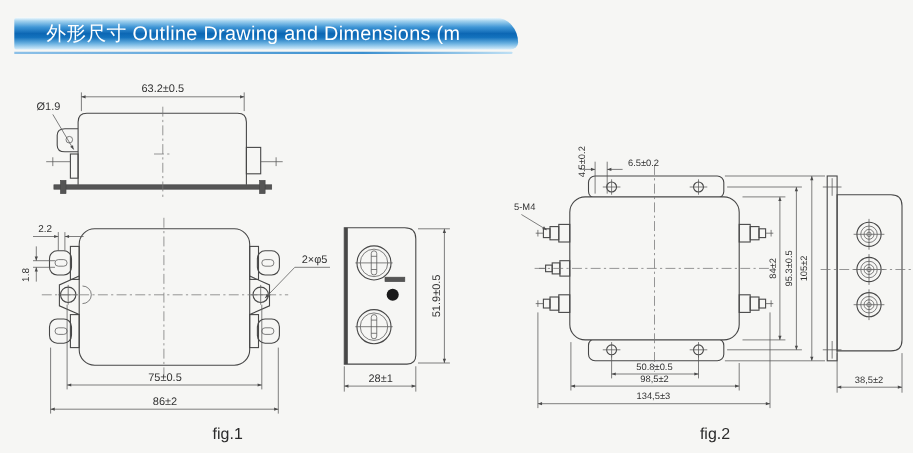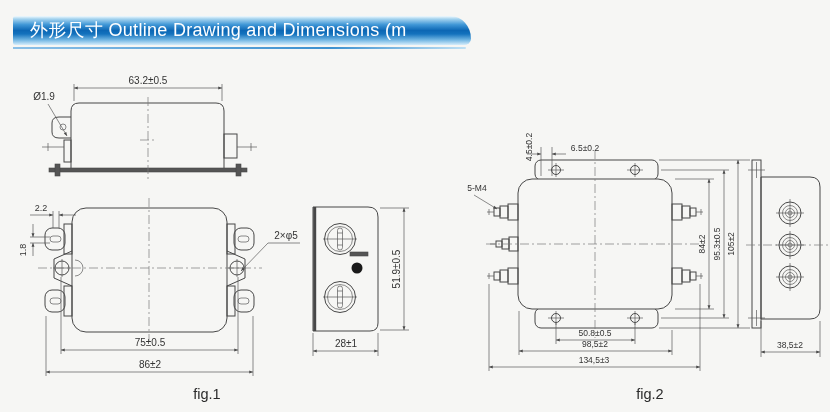--- a/index.html
+++ b/index.html
@@ -1,19 +1,19 @@
 <!DOCTYPE html>
 <html><head>
 <meta charset="utf-8">
 <style>
   html,body{margin:0;padding:0;}
   body{width:830px;height:412px;background:#f6f6f4;position:relative;overflow:hidden;
        font-family:"Liberation Sans",sans-serif;}
   .banner{position:absolute;left:13px;top:16px;width:458px;}
-  .banner-main{height:29px;box-sizing:border-box;padding-left:17px;
+  .banner-main{height:29px;box-sizing:border-box;padding-left:29px;
     background:linear-gradient(180deg,#f2fafe 0%,#a6d4ef 10%,#3f96d6 30%,#0c67b4 50%,#1372bd 62%,#6fb4e2 82%,#d6edfb 100%);
     border-radius:3px 26px 9px 3px / 3px 29px 8px 3px;
     color:#ffffff;font-size:18px;line-height:29px;letter-spacing:.3px;white-space:nowrap;}
   .banner-underline{height:2px;margin-top:2px;width:99%;
     background:linear-gradient(90deg,#8cc0e7,#3c90cf 70%,#bfe0f4);
     border-radius:0 4px 4px 0;}
   svg{position:absolute;left:0;top:42px;}
   svg text{font-family:"Liberation Sans",sans-serif;fill:#333333;}
   .ln{fill:none;stroke:#474747;stroke-width:1;}
   .lnf{fill:#f6f6f4;stroke:#474747;stroke-width:1;}

